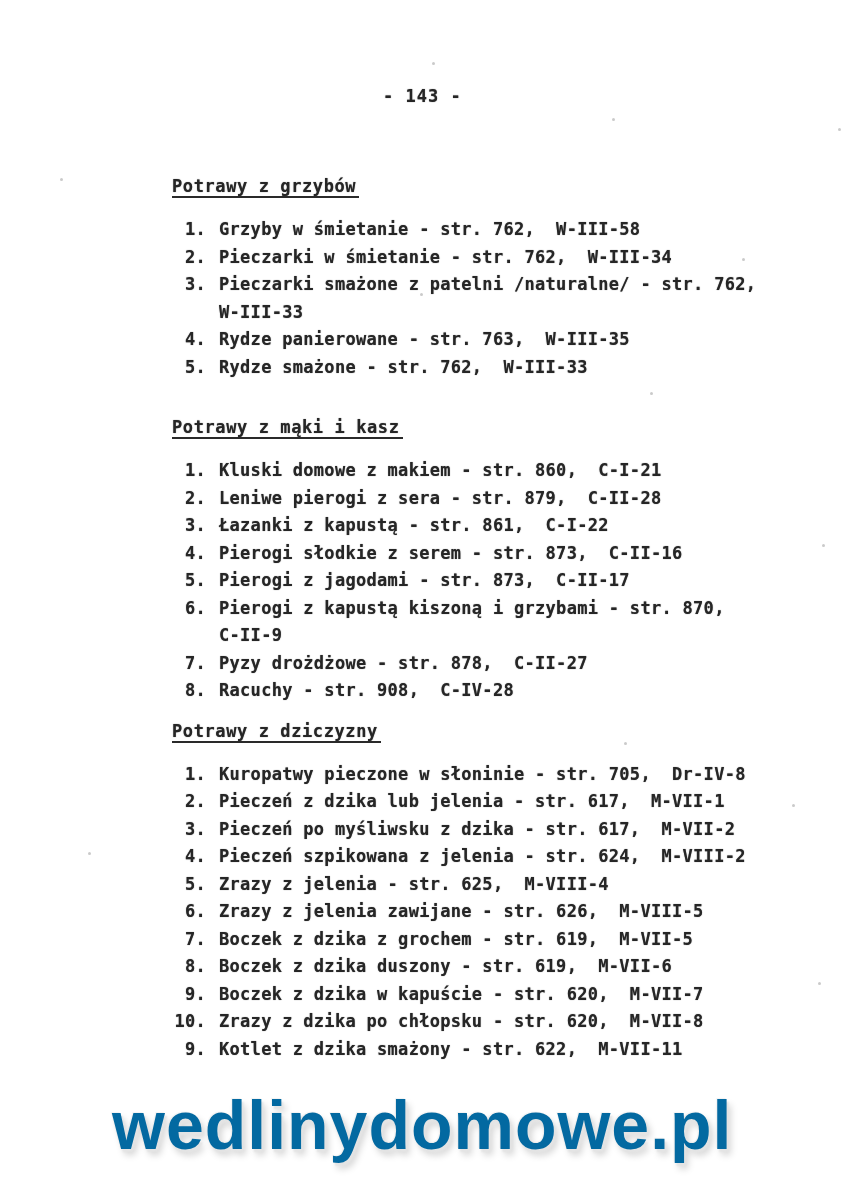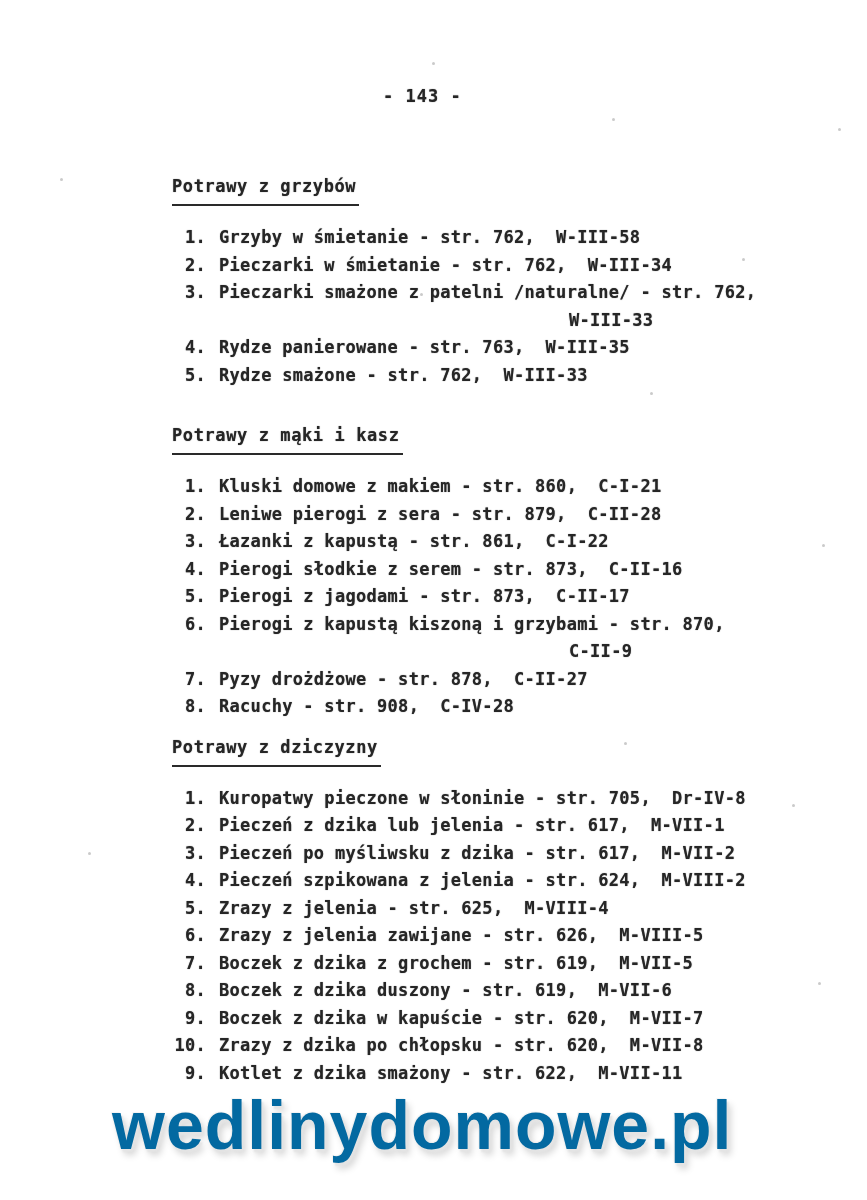--- a/index.html
+++ b/index.html
@@ -43,21 +43,21 @@
   }
   .section + .section { margin-top: 36px; }
   .section:nth-of-type(3) { margin-top: 16px; }
   .section-title {
     display: inline-block;
     margin: 0 0 18px 0;
     font-size: 17px;
     font-weight: 700;
     letter-spacing: 0.6px;
     border-bottom: 2.5px solid #2a2a2a;
-    padding-bottom: 8px;
+    padding-bottom: 0;
     padding-right: 3px;
     text-shadow: 0 0 1px rgba(40,40,40,.7);
   }
   .item {
     display: flex;
     align-items: flex-start;
     font-size: 17px;
     line-height: 27.5px;
     letter-spacing: 0.3px;
     text-shadow: 0 0 1px rgba(40,40,40,.65);
@@ -67,21 +67,20 @@
     flex: 0 0 34px;
     text-align: right;
     white-space: pre;
   }
   .item .txt {
     margin-left: 13px;
     white-space: pre-wrap;
   }
   .item .cont {
     display: block;
-    margin-left: 350px;
     white-space: pre;
   }
   .watermark {
     position: absolute;
     left: 112px;
     top: 1086px;
     font-family: "Liberation Sans", "DejaVu Sans", sans-serif;
     font-weight: 700;
     font-size: 68px;
     letter-spacing: 1px;

